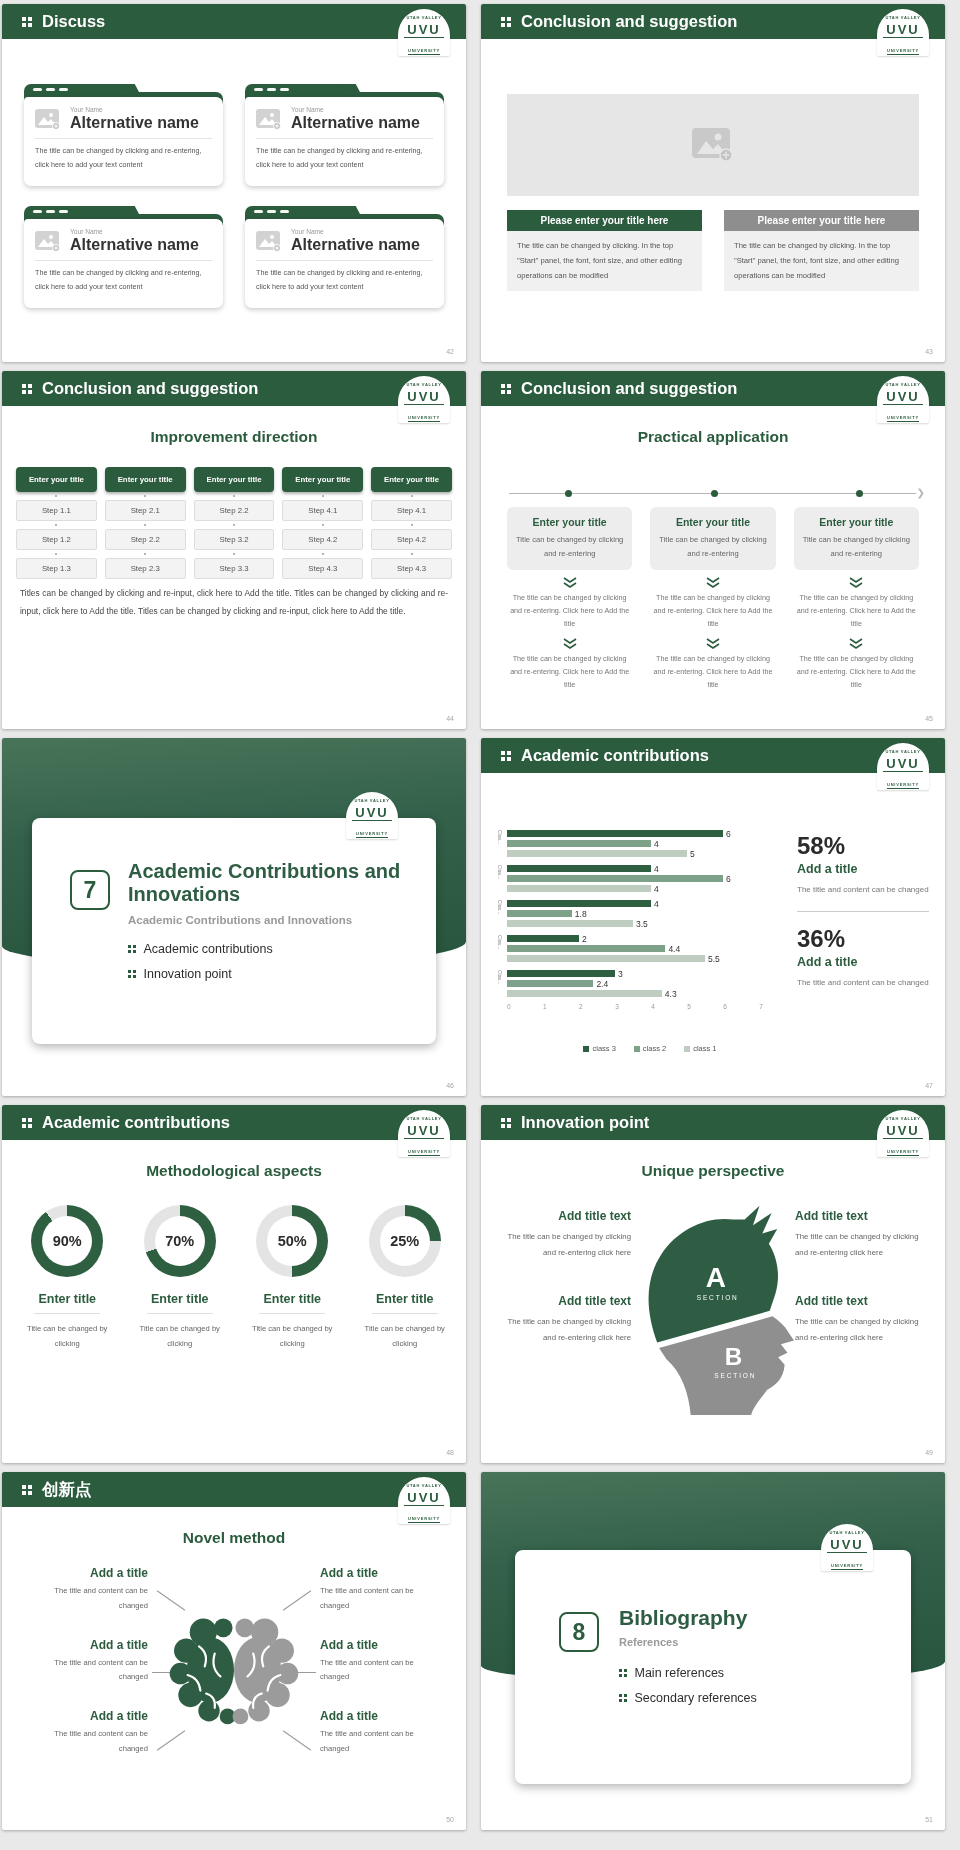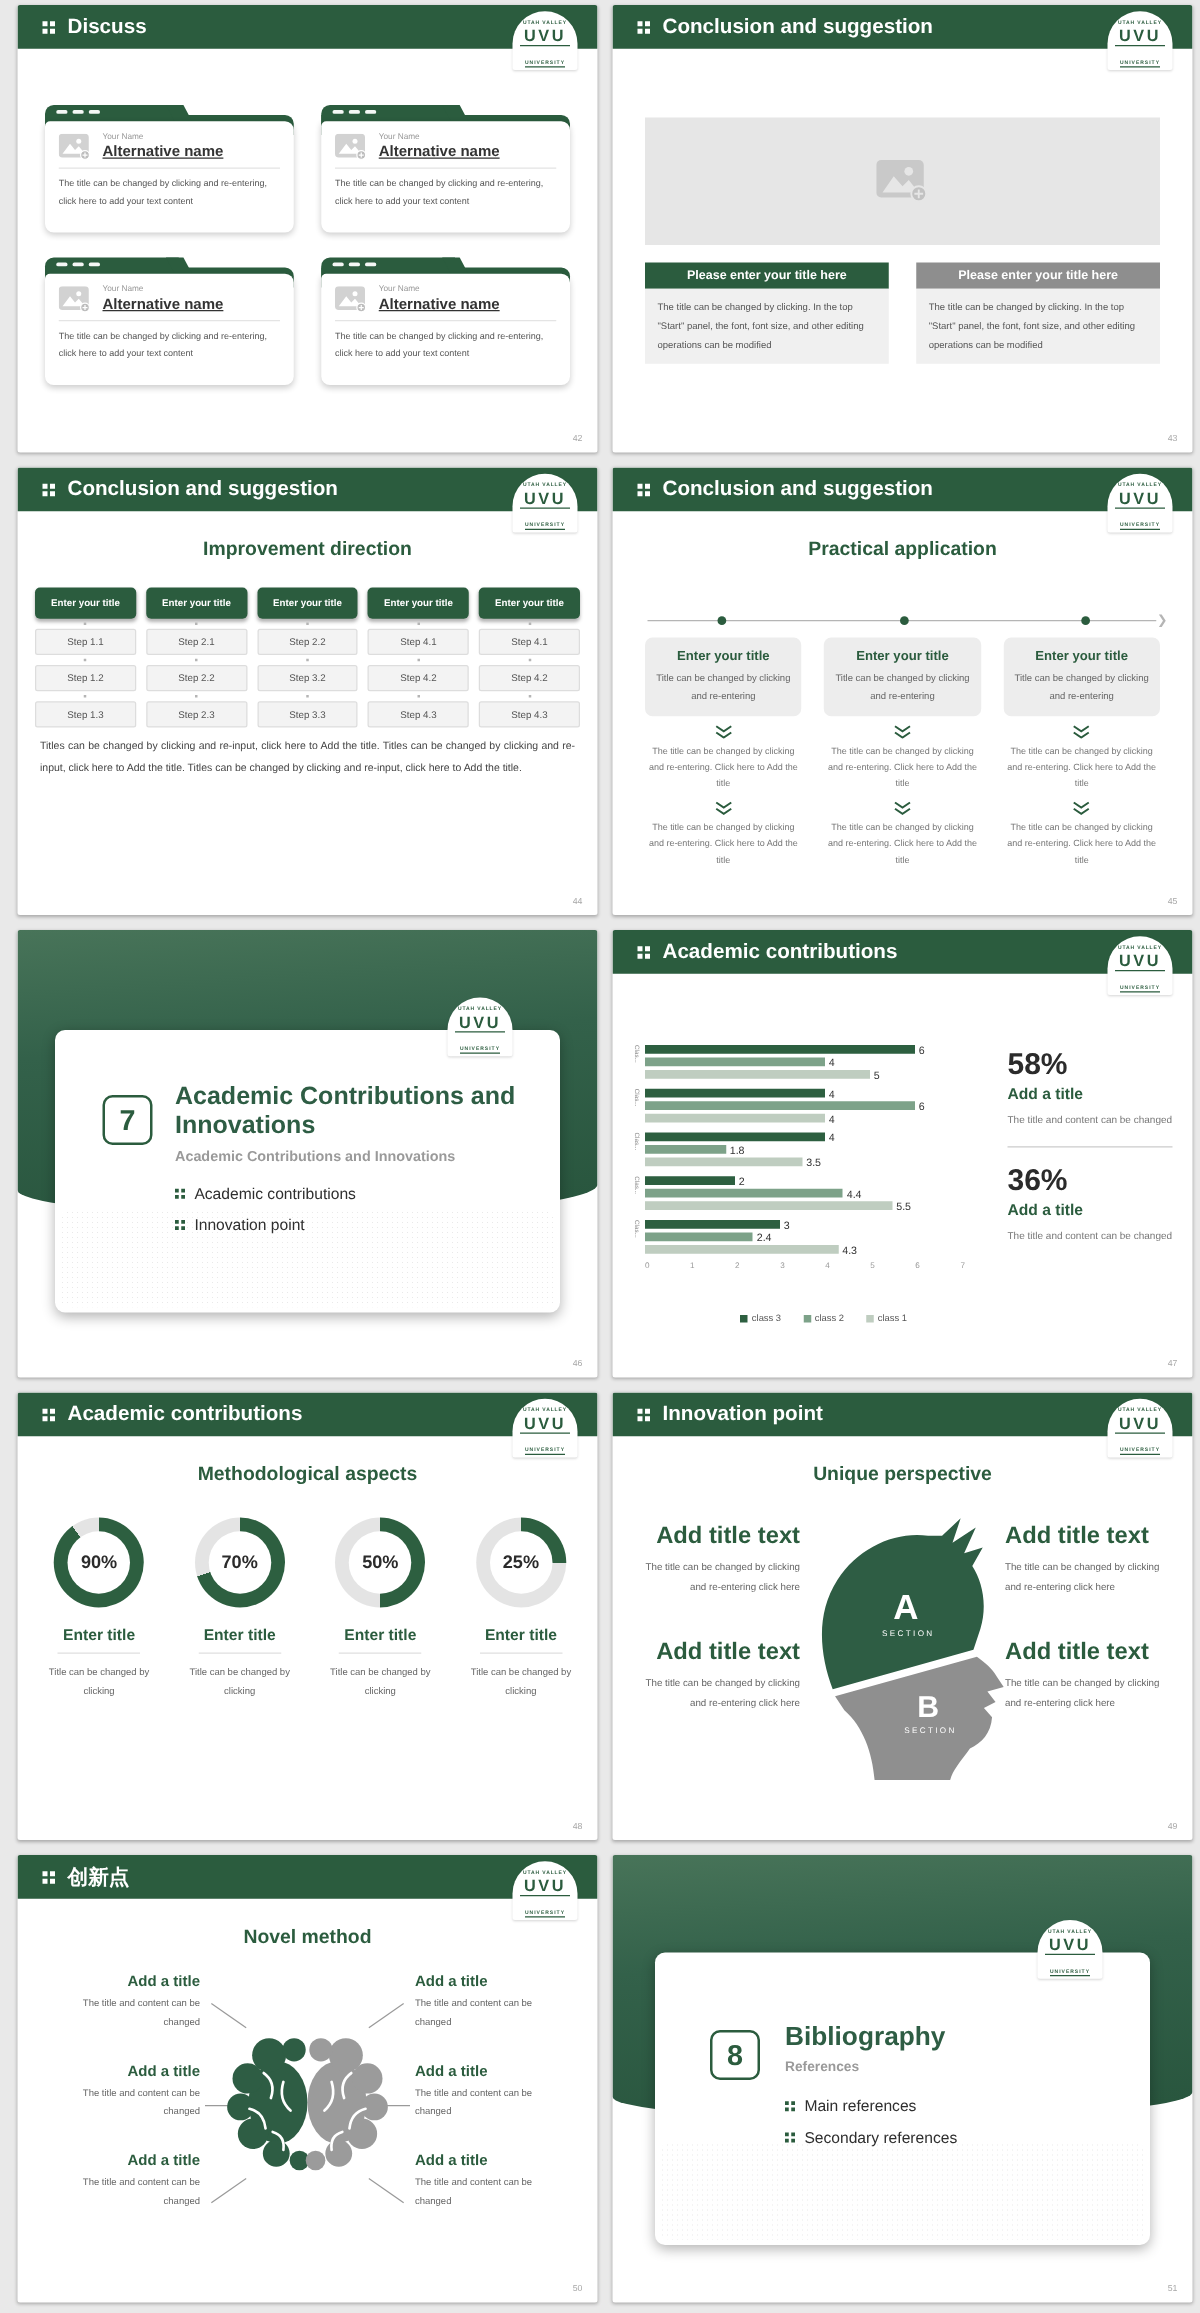--- a/index.html
+++ b/index.html
@@ -1,20 +1,20 @@
 <!DOCTYPE html>
 <html><head>
 <meta charset="utf-8">
 <style>
   :root{ --g:#2b5c3e; --gd:#24523a; }
   *{box-sizing:border-box; font-family:"Liberation Sans", sans-serif;}
   html,body{margin:0;padding:0;}
   body{width:960px;height:1850px;background:#e9e9e9;overflow:hidden;}
   .sheet{display:grid;grid-template-columns:464px 464px;column-gap:15px;row-gap:9px;
-         padding:4px 9px 0 14px;grid-auto-rows:358px;gap:12px;}
+         padding:4px 9px 0 2px;grid-auto-rows:358px;}
   .slide{position:relative;background:#fff;border-radius:2px;overflow:hidden;
          box-shadow:0 1px 3px rgba(0,0,0,.28);}
   
   .sl-head{height:35px;background:var(--g);display:flex;align-items:center;gap:10px;
            padding-left:20px;color:#fff;font-weight:bold;font-size:16.5px;}
   .sqicon{display:inline-grid;grid-template-columns:4px 4px;gap:2px;}
   .sqicon i{width:4px;height:4px;background:currentColor;display:block;}
   .sqicon.sm{grid-template-columns:3px 3px;gap:1.5px;}
   .sqicon.sm i{width:3px;height:3px;}
   
@@ -37,21 +37,21 @@
   .folder .tab{position:absolute;top:0;left:0;width:54%;height:16px;background:var(--g);
                border-radius:7px 0 0 0;}
   .folder .tab::after{content:'';position:absolute;right:-8px;top:0;width:14px;height:16px;
                background:var(--g);transform:skewX(28deg);}
   .dashes{position:absolute;top:4px;left:9px;display:flex;gap:4px;z-index:2;}
   .dashes i{width:9px;height:2.5px;background:#fff;border-radius:2px;opacity:.95;}
   .fcard{position:absolute;top:13px;left:0;right:0;bottom:0;background:#fff;
          border-radius:4px 7px 7px 7px;box-shadow:0 2px 5px rgba(0,0,0,.2);padding:9px 11px 6px;}
   .frow{display:flex;gap:9px;align-items:center;border-bottom:1px solid #e4e4e4;padding-bottom:6px;}
   .fname{font-size:6.6px;color:#999;}
-  .falt{font-size:12px;font-weight:bold;color:#333;margin-top:1px;text-decoration:underline;}
+  .falt{font-size:16px;font-weight:bold;color:#333;margin-top:1px;}
   .fbody{font-size:7.2px;color:#555;line-height:1.95;margin-top:5px;}
   
   .ph{position:absolute;left:26px;right:26px;top:90px;height:102px;background:#e6e6e6;
       display:flex;align-items:center;justify-content:center;}
   .boxes{position:absolute;left:26px;right:26px;top:206px;display:grid;grid-template-columns:1fr 1fr;gap:22px;}
   .bx-t{height:21px;display:flex;align-items:center;justify-content:center;color:#fff;
         font-weight:bold;font-size:10px;}
   .bx-t.green{background:var(--g);} .bx-t.gray{background:#8e8e8e;}
   .bx-b{background:#f0f0f0;padding:8px 10px;font-size:7.6px;color:#555;line-height:1.95;min-height:56px;}
   
@@ -105,21 +105,21 @@
   .hole{position:absolute;inset:11px;background:#fff;border-radius:50%;display:flex;
         align-items:center;justify-content:center;font-size:14.5px;font-weight:bold;color:#2b2b2b;}
   .dt{color:var(--g);font-weight:bold;font-size:12.5px;margin-top:15px;}
   .ddiv{width:66px;border-top:1px solid #e0e0e0;margin:7px auto;}
   .db{font-size:7.6px;color:#666;line-height:2.0;}
   
   .ucol{position:absolute;top:104px;width:132px;}
   .ucol.left{left:18px;text-align:right;}
   .ucol.right{right:18px;text-align:left;}
   .ublk{margin-bottom:34px;}
-  .ut{color:var(--g);font-weight:bold;font-size:19px;margin-bottom:6px;}
+  .ut{color:var(--g);font-weight:bold;font-size:12px;margin-bottom:6px;}
   .ub{font-size:7.8px;color:#666;line-height:2.0;}
   .headsvg{position:absolute;left:50%;transform:translateX(-50%);top:96px;}
   
   .ncol{position:absolute;top:94px;width:122px;}
   .ncol.left{left:24px;text-align:right;}
   .ncol.right{right:24px;text-align:left;}
   .nblk{margin-bottom:24px;}
   .nt{color:var(--g);font-weight:bold;font-size:12px;margin-bottom:4px;}
   .nb{font-size:7.6px;color:#666;line-height:1.95;}
   .brainsvg{position:absolute;left:50%;transform:translateX(-50%);top:112px;}

